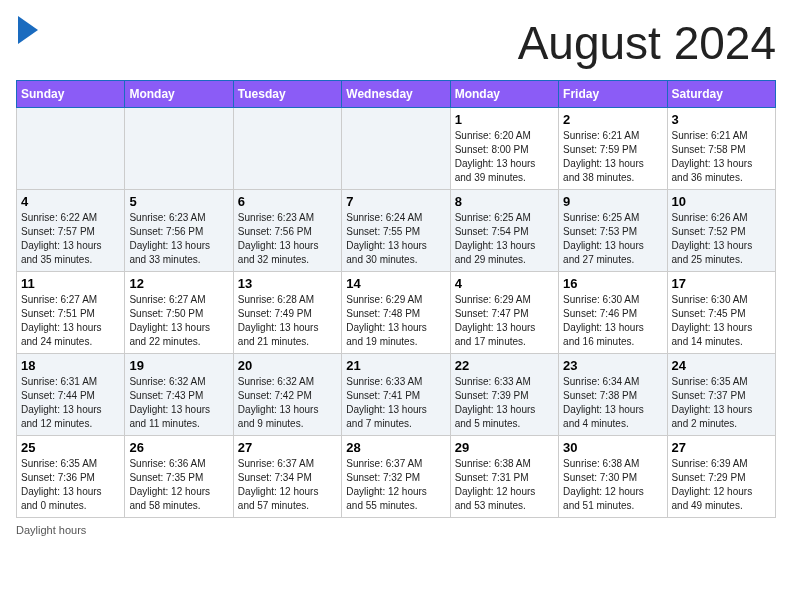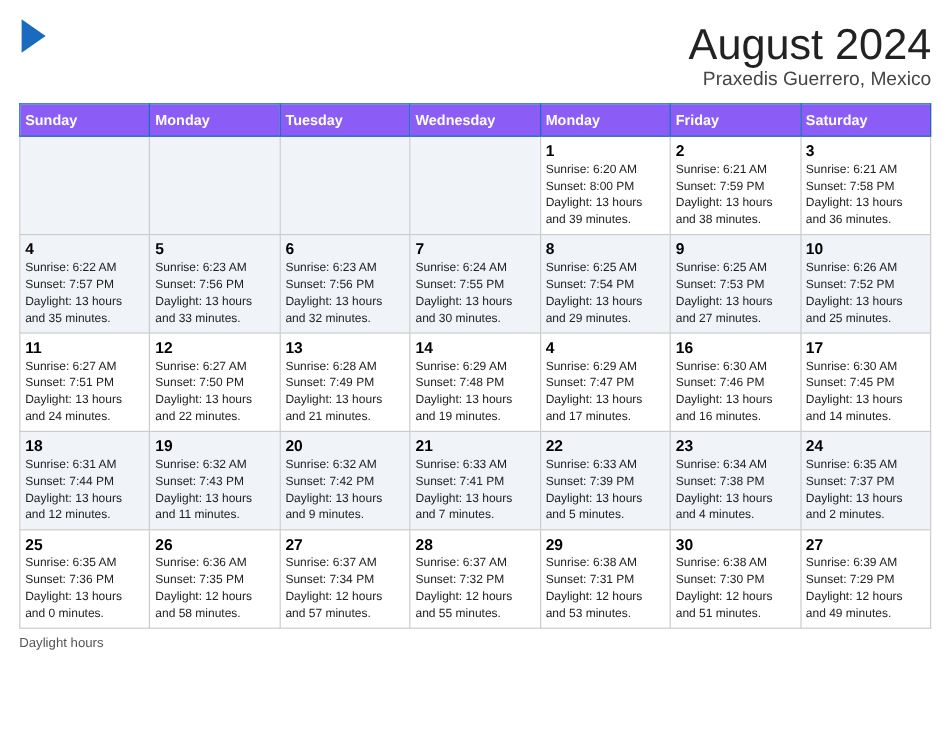--- a/index.html
+++ b/index.html
@@ -15,21 +15,21 @@
       justify-content: space-between;
       align-items: flex-start;
       margin-bottom: 10px;
     }
     .logo {
       display: flex;
       align-items: center;
       gap: 4px;
     }
     .title-block { text-align: right; }
-    .title-block h1 { font-size: 36px; font-weight: normal; color: #222; }
+    .title-block h1 { font-size: 46px; font-weight: normal; color: #222; }
     .title-block h2 { font-size: 16px; font-weight: normal; color: #444; }
     table {
       width: 100%;
       border-collapse: collapse;
       font-size: 11px;
     }
     thead tr th {
       background: #8b5cf6;
       color: #fff;
       padding: 6px 4px;
@@ -67,21 +67,20 @@
   </style>
 </head>
 <body>
 
 <div class="header">
   <div class="logo">
     <div style="width:0;height:0;border-top:14px solid transparent;border-bottom:14px solid transparent;border-left:20px solid #1a6bbf;margin-left:2px;"></div>
   </div>
   <div class="title-block">
     <h1>August 2024</h1>
-    <h2>Praxedis Guerrero, Mexico</h2>
   </div>
 </div>
 
 <table>
   <thead>
     <tr id="header-row">
     <th>Sunday</th>
         <th>Monday</th>
         <th>Tuesday</th>
         <th>Wednesday</th>

